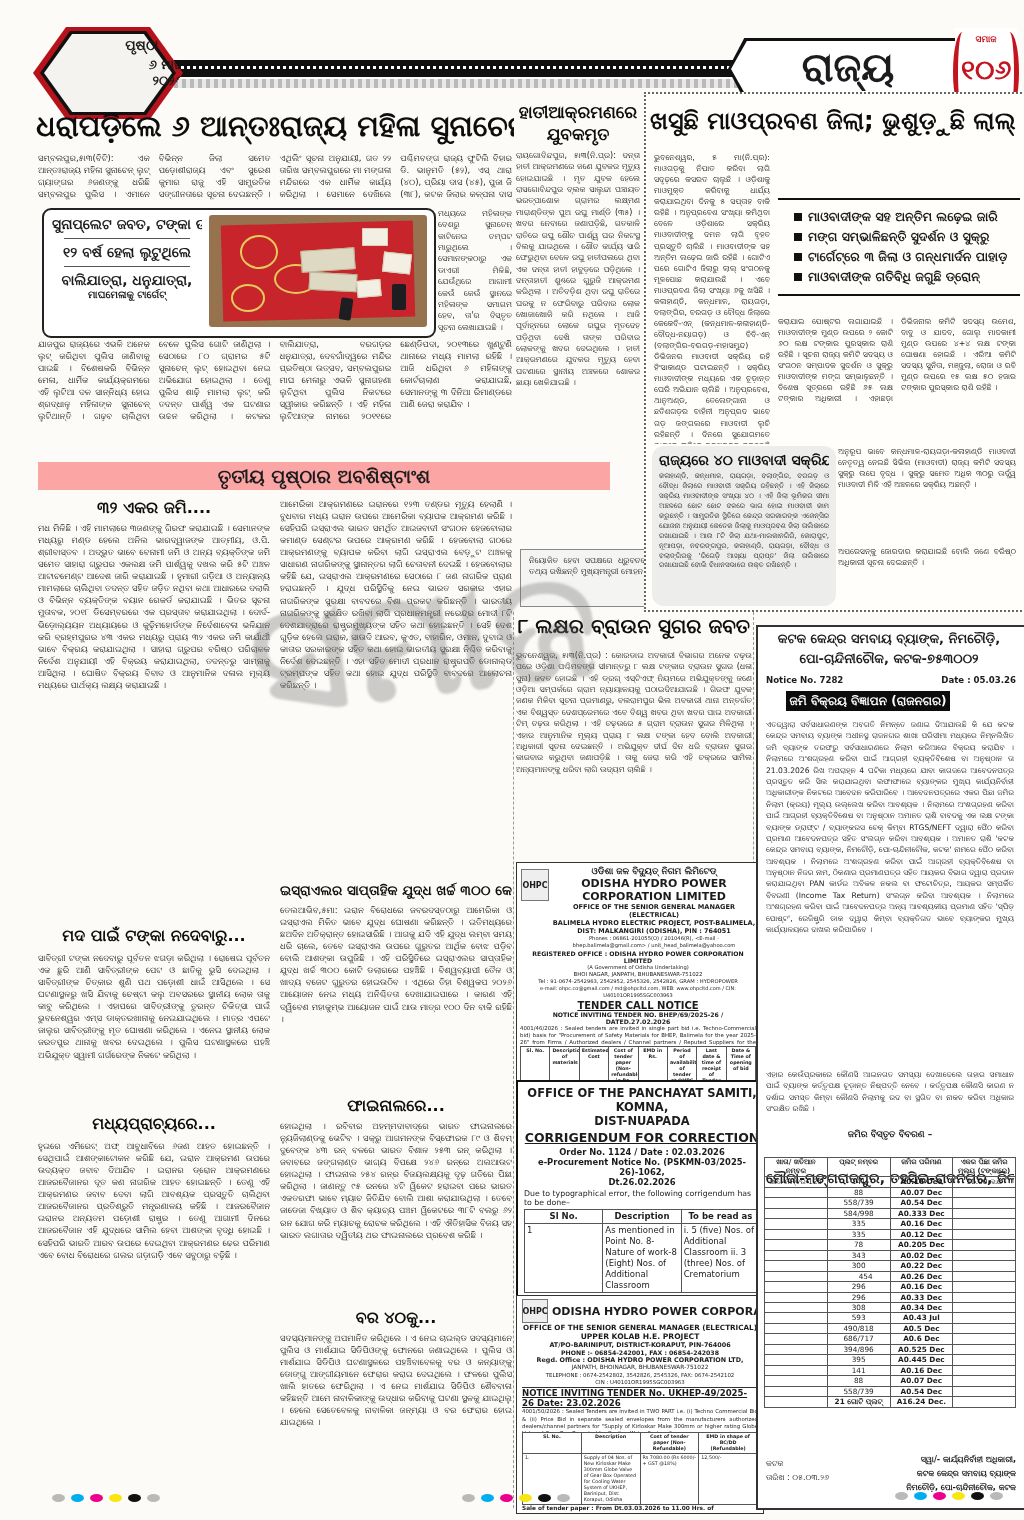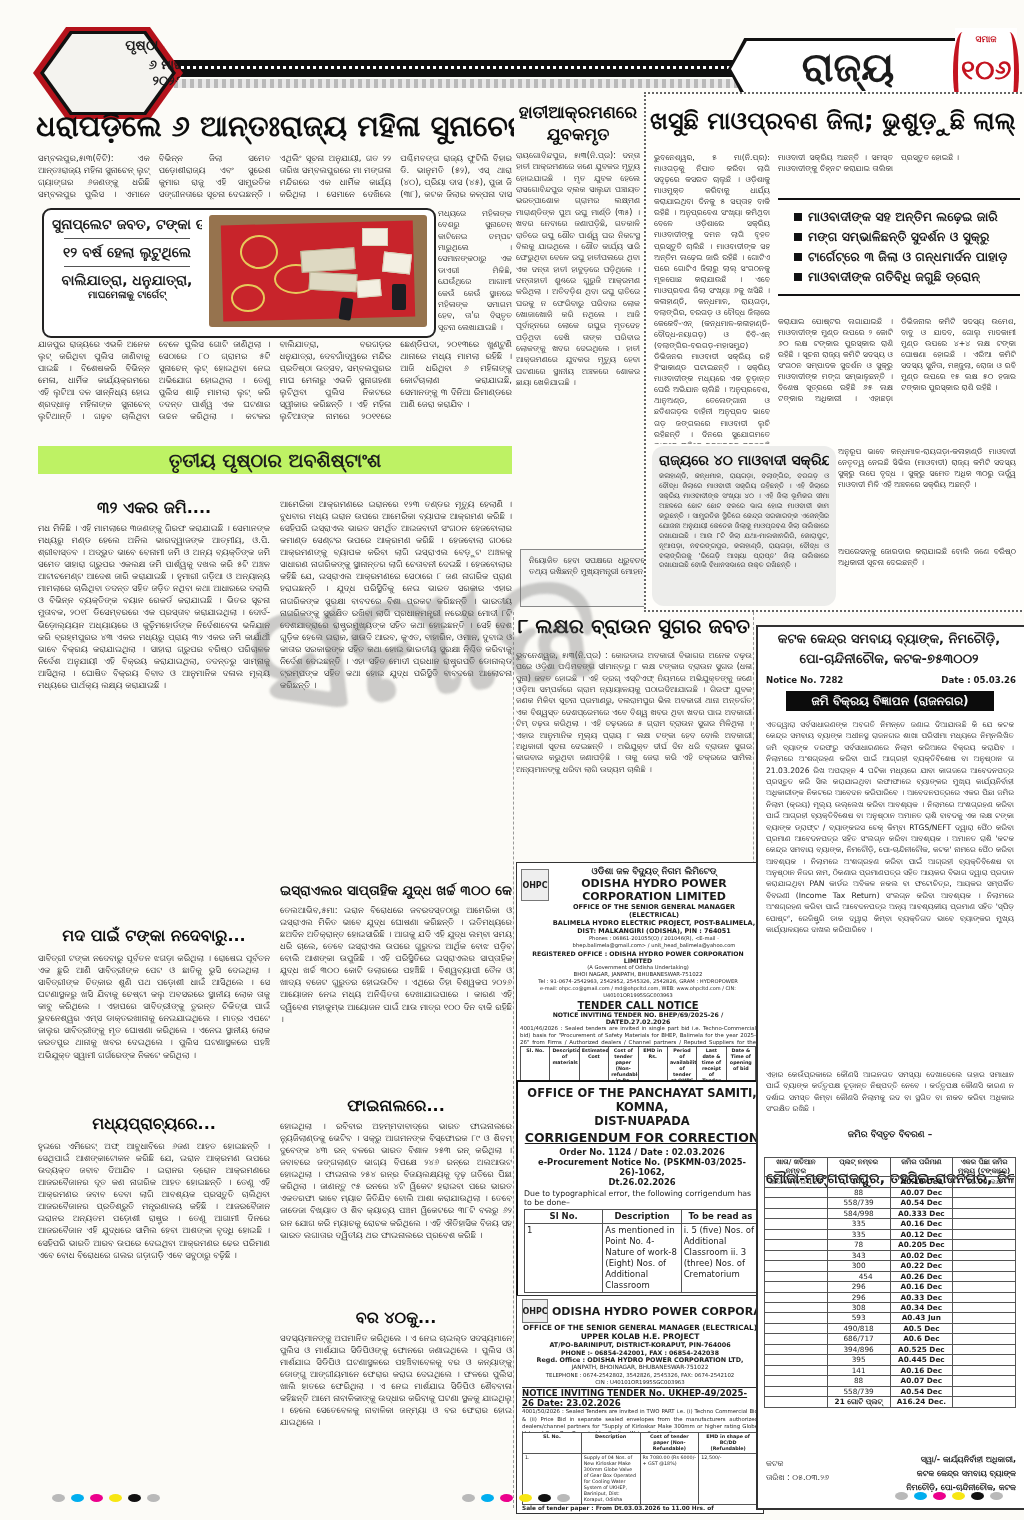--- a/index.html
+++ b/index.html
@@ -122,21 +122,20 @@
   <div class="abs c hl" style="left:516px;top:102px;width:124px;font-size:17px;height:22px;">ହାତୀଆକ୍ରମଣରେ</div>
   <div class="abs c hl" style="left:516px;top:124px;width:124px;font-size:17px;height:22px;">ଯୁବକମୃତ</div>
   <div class="abs body-txt j" style="left:516px;top:150px;width:124px;height:395px;font-size:8px;">ରାୟଗୋବିନ୍ଦପୁର, ୫ା୩(ନି.ପ୍ର): ଦନ୍ତା ହାତୀ ଆକ୍ରମଣରେ ଜଣେ ଯୁବକର ମୃତ୍ୟୁ ହୋଇଯାଇଛି । ମୃତ ଯୁବକ ହେଲେ ରାସଗୋବିନ୍ଦପୁର ବ୍ଲକ ସାଲୁନ୍ଦା ପଞ୍ଚାୟତ ଭରତ୍ପାଶୋଳ ଗ୍ରାମର ଲକ୍ଷ୍ମଣ ମାରାଣ୍ଡିଙ୍କ ପୁଅ ରଘୁ ମାର୍ଣ୍ଡି (୩୫) । ଖବର ନେବାରେ ଜଣାପଡ଼ିଛି, ଗତକାଳି ରାତିରେ ରଘୁ ଶୌଚ ପାର୍ଶ୍ୱ ଘର ନିକଟସ୍ଥ ବିଲକୁ ଯାଇଥିଲେ । ଶୌଚ କାର୍ଯ୍ୟ ସାରି ଫେରୁଥିବା ବେଳେ ରଘୁ ହାତୀପଲରେ ଥିବା ଏକ ଦନ୍ତା ହାତୀ ହାବୁଡ଼ରେ ପଡ଼ିଥିଲେ । ଦନ୍ତାହାତୀ ଶୁଣ୍ଢରେ ଗୁରୁଜି ଆକ୍ରମଣ କରିଥିଲା । ଅତିବଡ଼ିଶ ଥିବା ରଘୁ ରାତିରେ ଘରକୁ ନ ଫେରିବାରୁ ପରିବାର ଲୋକ ଖୋଜାଖୋଜି କରି ନଥିଲେ । ଆଜି ପୂର୍ବାହ୍ନରେ ଲୋକେ ରଘୁର ମୃତଦେହ ପଡ଼ିଥିବା ଦେଖି ତାଙ୍କ ପରିବାର ଲୋକଙ୍କୁ ଖବର ଦେଇଥିଲେ । ହାତୀ ଆକ୍ରମଣରେ ଯୁବକର ମୃତ୍ୟୁ ହେବା ଘଟଣାରେ ସ୍ଥାନୀୟ ଅଞ୍ଚଳରେ ଶୋକର ଛାୟା ଖେଳିଯାଇଛି ।</div>
   <div class="abs quotebox" style="left:520px;top:549px;width:218px;height:46px;">
     <div class="body-txt j" style="font-size:8px;height:44px;">ନିୟୋଜିତ ହେବା ସପକ୍ଷରେ ଧ୍ରୁବଚରଣ ପ୍ରସ୍ତୁତ — ବିଧାନସଭାରେ ତଥ୍ୟ ରଖିଛନ୍ତି ମୁଖ୍ୟମନ୍ତ୍ରୀ ମୋହନ ଚରଣ ମାଝୀ ।</div>
   </div>
 
   <div class="abs dotbox" style="left:644px;top:92px;width:378px;height:516px;">
     <div class="abs c hl" style="left:4px;top:8px;width:370px;font-size:24px;height:38px;line-height:38px;">ଖସୁଛି ମାଓପ୍ରବଣ ଜିଲା; ଭୁଶୁଡ଼ୁଛି ଲାଲ୍ ସଙ୍ଗଠନ</div>
     <div class="abs body-txt j" style="left:8px;top:58px;width:116px;height:292px;font-size:7.8px;">ଭୁବନେଶ୍ୱର, ୫ ମା(ନି.ପ୍ର): ମାଓଗଡ଼କୁ ନିପାତ କରିବା ଲାଗି ସଦୃଢ଼ରେ କସରତ ଚାଲୁଛି । ଓଡ଼ିଶାକୁ ମାଓମୁକ୍ତ କରିବାକୁ ଧାର୍ଯ୍ୟ କରାଯାଇଥିବା ଦିନକୁ ୫ ସପ୍ତାହ ବାକି ରହିଛି । ଅନୁପ୍ରବେଶ ସଂଖ୍ୟା କମିଥିବା ବେଳେ ଓଡ଼ିଶାରେ ସକ୍ରିୟ ମାଓବାଦୀଙ୍କୁ ଦମନ ଲାଗି ବୃହତ ପ୍ରସ୍ତୁତି ଚାଲିଛି । ମାଓବାଦୀଙ୍କ ସହ ଅନ୍ତିମ ଲଢ଼େଇ ଜାରି ରହିଛି । ଗୋଟିଏ ପରେ ଗୋଟିଏ ଜିଲାରୁ ଲାଲ୍ ସଂଗଠନକୁ ମୂଳପୋଛ କରାଯାଉଛି । ଏବେ ମାଓପ୍ରବଣ ଜିଲା ସଂଖ୍ୟା ୬କୁ ଖସିଛି । କଳାହାଣ୍ଡି, କନ୍ଧମାଳ, ରାୟଗଡ଼ା, ବଲାଙ୍ଗିର, ବରଗଡ଼ ଓ ବୌଦ୍ଧ ଜିଲାରେ କେକେବି-ଏନ୍ (କନ୍ଧମାଳ-କଳାହାଣ୍ଡି-ବୌଦ୍ଧ-ନୟାଗଡ଼) ଓ ବିବି-ଏନ୍ (ବଲାଙ୍ଗିର-ବରଗଡ଼-ମହାସମୁନ୍ଦ) ଡିଭିଜନର ମାଓବାଦୀ ସକ୍ରିୟ ରହି ହିଂସାକାଣ୍ଡ ଘଟାଇଛନ୍ତି । ସକ୍ରିୟ ମାଓବାଦୀଙ୍କ ମଧ୍ୟରେ ଏକ ଚୂଡ଼ାନ୍ତ ଘେରି ଅଭିଯାନ ଚାଲିଛି । ଅନୁପ୍ରବେଶ, ଥାନୁଅଣ୍ଡ, ତେଲେଙ୍ଗାନା ଓ ଛତିଶଗଡ଼ର ବାହିନୀ ଅନୁପ୍ରଦ ଭାବେ ଗଡ଼ ଜଙ୍ଗଲରେ ମାଓବାଦୀ ଲୁଚି ରହିଛନ୍ତି । ଦିନରେ ସୁଯୋଗମତେ ଭାଗରେ ରାତିରେ ଚଳପ୍ରଚଳ କରୁଛନ୍ତି । ତେଣୁ ଡ୍ରୋନ୍ ଦ୍ୱାରା ସେମାନଙ୍କ ଗତିବିଧି ଉପରେ ନଜର ରଖାଯାଇଛି । ଏଟି ଅତ୍ୟାଧୁନିକ</div>
-    <div class="abs body-txt j cols2" style="left:132px;top:58px;width:238px;height:42px;font-size:7.8px;">ମାଓବାଦୀ ସକ୍ରିୟ ଅଛନ୍ତି । ସମସ୍ତ ମାଓବାଦୀଙ୍କୁ ଚିହ୍ନଟ କରାଯାଇ ତାଲିକା ପ୍ରସ୍ତୁତ ହୋଇଛି ।</div>
 
     <div class="abs bullets" style="left:132px;top:104px;width:238px;">
 
         <div class="bullet-row">
           <span class="sq"></span>
           <span class="bullet-txt">ମାଓବାଦୀଙ୍କ ସହ ଅନ୍ତିମ ଲଢ଼େଇ ଜାରି</span>
         </div>
 
         <div class="bullet-row">
           <span class="sq"></span>
@@ -157,21 +156,21 @@
     <div class="abs body-txt j cols2" style="left:132px;top:222px;width:238px;height:124px;font-size:7.8px;">କରାଯାଇ ପୋଷ୍ଟର ଲଗାଯାଇଛି । ମାଓବାଦୀଙ୍କ ମୁଣ୍ଡ ଉପରେ ୨ କୋଟି ୬୦ ଲକ୍ଷ ଟଙ୍କାର ପୁରସ୍କାର ରାଶି ରହିଛି । ସୂଚନା ରାଜ୍ୟ କମିଟି ସଦସ୍ୟ ଓ ସଂଗଠନ ସମ୍ପାଦକ ସୁଦର୍ଶନ ଓ ସୁକ୍ରୁ ମାଓବାଦୀଙ୍କ ମଙ୍ଗ ସମ୍ଭାଳୁଛନ୍ତି । ବିଶେଷ ସୂତ୍ରରେ ରହିଛି ୬୫ ଲକ୍ଷ ଟଙ୍କାର ଅଧିକାରୀ । ଏହାଛଡ଼ା ଡିଭିଜନାଲ କମିଟି ସଦସ୍ୟ ଉମେଶ, ବାବୁ ଓ ଯାଦବ, ଗୋଲୁ ମାଦକାମୀ ମୁଣ୍ଡ ଉପରେ ୪+୪ ଲକ୍ଷ ଟଙ୍କା ଘୋଷଣା ହୋଇଛି । ଏରିଆ କମିଟି ସଦସ୍ୟ ସୁନିତା, ମଞ୍ଜୁଲା, ରୋଜା ଓ ରବି ମୁଣ୍ଡ ଉପରେ ୧୫ ଲକ୍ଷ ୫୦ ହଜାର ଟଙ୍କାର ପୁରସ୍କାର ରାଶି ରହିଛି ।</div>
 
     <div class="abs graybox" style="left:6px;top:352px;width:170px;height:148px;">
       <div class="c hl" style="font-size:14px;height:20px;">ରାଜ୍ୟରେ ୪୦ ମାଓବାଦୀ ସକ୍ରିୟ</div>
       <div class="body-txt j" style="font-size:7px;height:118px;">କଳାହାଣ୍ଡି, କନ୍ଧମାଳ, ରାୟଗଡ଼ା, ବଲାଙ୍ଗିର, ବରଗଡ଼ ଓ ବୌଦ୍ଧ ଜିଲାରେ ମାଓବାଦୀ ସକ୍ରିୟ ରହିଛନ୍ତି । ଏହି ଜିଲାରେ ସକ୍ରିୟ ମାଓବାଦୀଙ୍କ ସଂଖ୍ୟା ୪୦ । ଏହି ଜିଲା ଭୂମିକର ସୀମା ଅଞ୍ଚଳରେ ଛୋଟ ଛୋଟ ଦଳରେ ଭାଗ ହୋଇ ମାଓବାଦୀ କାମ କରୁଛନ୍ତି । ସାମ୍ପ୍ରତିକ ସ୍ଥିତିରେ କେନ୍ଦ୍ର ସରକାରଙ୍କ ଏଜେନ୍ସିର ଯୋଜନା ଅନୁଯାୟୀ କେତେକ ଜିଲାକୁ ମାଓପ୍ରବଣ ଜିଲା ତାଲିକାରେ ରଖାଯାଇଛି । ଆଉ ୮ଟି ଜିଲା ଯଥା-ମାଲକାନଗିରି, କୋରାପୁଟ, ନୂଆପଡ଼ା, ନବରଙ୍ଗପୁର, କଳାହାଣ୍ଡି, ରାୟଗଡ଼ା, ବୌଦ୍ଧ ଓ ବଲାଙ୍ଗିରକୁ 'ରିଗେଡ଼ି ଆଖ୍ୟା ପ୍ରାପ୍ତ' ଜିଲା ତାଲିକାରେ ରଖାଯାଇଛି ବୋଲି ବିଧାନସଭାରେ ଉକ୍ତ ରଖିଛନ୍ତି ।</div>
     </div>
     <div class="abs body-txt j" style="left:192px;top:352px;width:178px;height:96px;font-size:7.8px;">ଅନୁରୂପ ଭାବେ କନ୍ଧମାଳ-ରାୟଗଡ଼ା-କଳାହାଣ୍ଡି ମାଓବାଦୀ ନେତୃତ୍ୱ ନେଇଛି ସିଭିଲ (ମାଓବାଦୀ) ରାଜ୍ୟ କମିଟି ସଦସ୍ୟ ସୁକ୍ରୁ ଉପେ ବୃଦ୍ଧ । ସୁକ୍ରୁ ସମେତ ଅଧିକ ୩୦ରୁ ଊର୍ଦ୍ଧ୍ୱ ମାଓବାଦୀ ମିଳି ଏହି ଅଞ୍ଚଳରେ ସକ୍ରିୟ ଅଛନ୍ତି ।</div>
     <div class="abs body-txt j" style="left:192px;top:452px;width:178px;height:52px;font-size:7.8px;">ଅପରେସନ୍‌କୁ ଜୋରଦାର କରାଯାଇଛି ବୋଲି ଜଣେ ବରିଷ୍ଠ ଅଧିକାରୀ ସୂଚନା ଦେଇଛନ୍ତି ।</div>
   </div>
 
-  <div class="abs c b" style="left:38px;top:446px;width:474px;height:28px;background:#bef264;font-size:19px;line-height:28px;overflow:hidden;white-space:nowrap;">ତୃତୀୟ ପୃଷ୍ଠାର ଅବଶିଷ୍ଟାଂଶ</div>
+  <div class="abs c b" style="left:38px;top:462px;width:572px;height:28px;background:#fca5a5;font-size:19px;line-height:28px;overflow:hidden;white-space:nowrap;">ତୃତୀୟ ପୃଷ୍ଠାର ଅବଶିଷ୍ଟାଂଶ</div>
 
   <div class="abs" style="left:38px;top:498px;width:232px;">
     <div class="c hl" style="font-size:16px;height:24px;">୩୨ ଏକର ଜମି....</div>
     <div class="body-txt j" style="height:398px;">ମଧ ମିଳିଛି । ଏହି ମାମଲାରେ ୩ଜଣଙ୍କୁ ଗିରଫ କରାଯାଇଛି । ସେମାନଙ୍କ ମଧ୍ୟରୁ ମଣ୍ଡ ହେଲେ ଅନିଲ ଭାରଦ୍ୱାଜଙ୍କ ଆତ୍ମୀୟ, ଓ.ପି. ଶ୍ରୀବାସ୍ତବ । ଅଦ୍ଭୁତ ଭାବେ ବେନାମୀ ଜମି ଓ ଅନ୍ୟ ବ୍ୟକ୍ତିଙ୍କ ଜମି ସମେତ ସାହାରା ଗ୍ରୁପର ଏକଲକ୍ଷ ଜମି ପାର୍ଶ୍ୱକୁ ଦଖଲ କରି ୫ଟି ଅଞ୍ଚଳ ଆଟାଚମେଣ୍ଟ ଆଦେଶ ଜାରି କରାଯାଇଛି । ହୁମାରୀ ଗଡ଼ିଆ ଓ ଅନ୍ୟାନ୍ୟ ମାମଲାରେ ଚାଲିଥିବା ତଦନ୍ତ ସହିତ ଜଡ଼ିତ ନଥିବା କଥା ଆଧାରରେ ଦଲାଲି ଓ ବିଭିନ୍ନ ବ୍ୟକ୍ତିଙ୍କ ବୟାନ ରେକର୍ଡ କରାଯାଇଛି । ଭିତର ସୂଚନା ମୁତାବକ, ୨୦୧୮ ଡିସେମ୍ବରରେ ଏକ ପ୍ରସ୍ତାବ କରାଯାଇଥିଲା । ଦୋର୍ଦ-ଭିଡ଼ୋଲ୍ୟୟନ ଅଧ୍ୟାୟରେ ଓ କୁଢ଼ିମହୋର୍ଡଙ୍କ ନିର୍ଦେଶାବେଳା ଭଳିଯାନ କରି ବ୍ରହ୍ମପୁରର ୪୩ ଏକର ମଧ୍ୟରୁ ପ୍ରାୟ ୩୨ ଏକର ଜମି କାର୍ଯାର୍ଥୀ ଭାବେ ବିକ୍ରୟ କରାଯାଇଥିଲା । ସାହାରା ଗ୍ରୁପର ବରିଷ୍ଠ ପରିଚାଳକ ନିର୍ଦେଶ ଅନୁଯାୟୀ ଏହି ବିକ୍ରୟ କରାଯାଇଥିଲା, ତଦନ୍ତରୁ ସାମ୍ନାକୁ ଆସିଥିଲା । ଘୋଷିତ ବିକ୍ରୟ ବିବାଦ ଓ ଆନୁମାନିକ ଦଳାଲ ମୂଲ୍ୟ ମଧ୍ୟରେ ପାର୍ଥକ୍ୟ ଲକ୍ଷ୍ୟ କରାଯାଇଛି ।</div>
     <div class="c hl" style="font-size:16px;height:26px;margin-top:6px;">ମଦ ପାଇଁ ଟଙ୍କା ନଦେବାରୁ...</div>
     <div class="body-txt j" style="height:156px;">ସାବିତ୍ରୀ ଟଙ୍କା ନଦେବାରୁ ପୂର୍ବତନ ଝଗଡ଼ା କରିଥିଲା । ରୋଷେଇ ପୂର୍ବତନ ଏକ ଛୁରି ଆଣି ସାବିତ୍ରୀଙ୍କ ପେଟ ଓ ଛାତିକୁ ଭୁସି ଦେଇଥିଲା । ସାବିତ୍ରୀଙ୍କ ଚିତ୍କାର ଶୁଣି ପଥ ପଡ଼ୋଶୀ ଧାଇଁ ଆସିଥିଲେ । ସେ ଘଟଣାସ୍ଥଳରୁ ଖସି ଯିବାକୁ ଚେଷ୍ଟା କଲୁ ଅବସରରେ ସ୍ଥାନୀୟ ଲୋକ ତାକୁ କାବୁ କରିଥିଲେ । ଏହାପରେ ସାବିତ୍ରୀଙ୍କୁ ତୁରନ୍ତ ଚିକିତ୍ସା ପାଇଁ ଭୁବନେଶ୍ୱର ଏମ୍ସ ଡାକ୍ତରଖାନାକୁ ନେଇଯାଇଥିଲେ । ମାତ୍ର ଏପଟେ ଜାଲୁର ସାବିତ୍ରୀଙ୍କୁ ମୃତ ଘୋଷଣା କରିଥିଲେ । ଏନେଇ ସ୍ଥାନୀୟ ଲୋକ ଜରତପୁର ଥାନାକୁ ଖବର ଦେଇଥିଲେ । ପୁଲିସ ଘଟଣାସ୍ଥଳରେ ପହଞ୍ଚି ଅଭିଯୁକ୍ତ ସ୍ୱାମୀ ଗର୍ଗରେଙ୍କ ନିକଟେ କରିଥିଲା ।</div>
     <div class="c hl" style="font-size:16px;height:26px;margin-top:6px;">ମଧ୍ୟପ୍ରାଚ୍ୟରେ...</div>
     <div class="body-txt j" style="height:360px;">ହୁଇରେ ଏମିରେଟ୍ ଅଫ୍ ଆବୁଧାବିରେ ୬ଜଣ ଆହତ ହୋଇଛନ୍ତି । ସେଥିପାଇଁ ଆଶଙ୍କାଟୋକନ କରିଛି ଯେ, ଇରାନ ଆକ୍ରମଣ ଉପରେ ଉଦ୍ୟକ୍ତ ଜବାବ ଦିଆଯିବ । ଇରାନର ଡ୍ରୋନ ଆକ୍ରମଣରେ ଆଜରବୈଜାନର ଦୂତ କଣ ନାଗରିକ ଆହତ ହୋଇଛନ୍ତି । ତେଣୁ ଏହି ଆକ୍ରମଣର ଜବାବ ଦେବା ଲାଗି ଆବଶ୍ୟକ ପ୍ରସ୍ତୁତି ଚାଲିଥିବା ଆଜରବୈଜାନର ପ୍ରତିଶ୍ରୁତି ମନ୍ତ୍ରଣାଳୟ କହିଛି । ଆଜରବୈଜାନ ଇରାନର ଅନ୍ୟତମ ପଡ଼ୋଶୀ ରାଷ୍ଟ୍ର । ତେଣୁ ଆଗାମୀ ଦିନରେ ଆଜରବୈଜାନ ଏହି ଯୁଦ୍ଧରେ ସାମିଲ ହେବା ଆଶଙ୍କା ବୃଦ୍ଧି ହୋଇଛି । ସେହିପରି ଭାରତି ଆରବ ଉପରେ ଦେଇଥିବା ଆକ୍ରମଣର ଢେର ପରିମାଣ ଏବେ ବୋଧ ବିରୋଧରେ ଗଲର ଗଡ଼ାଗଡ଼ି ଏବେ ସବୁଠାରୁ ବଢ଼ିଛି ।</div>
   </div>
 
@@ -242,21 +241,21 @@
       <thead>
         <tr>
             <th>Sl No.</th>
             <th>Description</th>
             <th>To be read as</th>
           </tr>
       </thead>
       <tbody>
         <tr>
           <td style="width:10%;">1</td>
-          <td style="width:47%;">As mentioned in Point No. 4-Nature of work-8 (Eight) Nos. of Additional Classroom</td>
+          <td style="width:47%;">As mentioned in Point No. 8-Nature of work-8 (Eight) Nos. of Additional Classroom</td>
           <td style="width:43%;">i. 5 (five) Nos. of Additional Classroom  ii. 3 (three) Nos. of Crematorium</td>
         </tr>
       </tbody>
     </table>
     <div class="c" style="font-size:8px;margin-top:3px;">All other conditions remain unchanged.</div>
 
   </div>
 
   <div class="abs notice n1" style="left:516px;top:1295px;width:236px;height:211px;padding:3px 5px;">
     <div style="display:flex;gap:4px;align-items:center;">
@@ -294,21 +293,21 @@
     </table>
     <div class="b tiny" style="font-size:5.8px;">Sale of tender paper : From Dt.03.03.2026 to 11.00 Hrs. of Dt.18.03.2026</div>
 
   </div>
 
   <div class="abs notice n1" style="left:756px;top:625px;width:266px;height:881px;border-width:2px;">
     <div class="abs c b" style="left:4px;top:4px;width:254px;font-size:13px;overflow:hidden;white-space:nowrap;">କଟକ କେନ୍ଦ୍ର ସମବାୟ ବ୍ୟାଙ୍କ, ନିମଚୌଡ଼ି,</div>
     <div class="abs c b" style="left:4px;top:24px;width:254px;font-size:13px;overflow:hidden;white-space:nowrap;">ପୋ-ଚାନ୍ଦିନୀଚୌକ, କଟକ-୭୫୩୦୦୨</div>
     <div class="abs b" style="left:8px;top:48px;font-size:8.6px;">Notice No. 7282</div>
     <div class="abs b" style="right:8px;top:48px;font-size:8.6px;">Date : 05.03.26</div>
-    <div class="abs blackbar c b" style="left:28px;top:64px;width:208px;height:20px;font-size:12px;line-height:20px;overflow:hidden;white-space:nowrap;">ଜମି ବିକ୍ରୟ ବିଜ୍ଞାପନ (ରାଜନଗର)</div>
+    <div class="abs blackbar c b" style="left:28px;top:64px;width:164px;height:20px;font-size:12px;line-height:20px;overflow:hidden;white-space:nowrap;">ଜମି ବିକ୍ରୟ ବିଜ୍ଞାପନ (ରାଜନଗର)</div>
     <div class="abs body-txt j" style="left:8px;top:92px;width:248px;height:346px;font-size:7.6px;line-height:1.5;">ଏତଦ୍ଦ୍ୱାରା ସର୍ବସାଧାରଣଙ୍କ ଅବଗତି ନିମନ୍ତେ ଜଣାଇ ଦିଆଯାଉଛି କି ଯେ କଟକ କେନ୍ଦ୍ର ସମବାୟ ବ୍ୟାଙ୍କ ଅଧୀନସ୍ଥ ରାଜନଗର ଶାଖା ପରିସୀମା ମଧ୍ୟରେ ନିମ୍ନଲିଖିତ ଜମି ବ୍ୟାଙ୍କ ତରଫରୁ ସର୍ବସାଧାରଣରେ ନିଲାମ କରିଆରେ ବିକ୍ରୟ କରାଯିବ । ନିଲାମରେ ଅଂଶଗ୍ରହଣ କରିବା ପାଇଁ ଆଗ୍ରହୀ ବ୍ୟକ୍ତିବିଶେଷ ବା ଅନୁଷ୍ଠାନ ତା 21.03.2026 ରିଖ ଅପରାହ୍ନ 4 ଘଟିକା ମଧ୍ୟରେ ଯାବା କାଗଜରେ ଆବେଦନପତ୍ର ପ୍ରସ୍ତୁତ କରି ସିଲ କରାଯାଇଥିବା ଲଫାଫାରେ ବ୍ୟାଙ୍କର ମୁଖ୍ୟ କାର୍ଯ୍ୟନିର୍ବାହୀ ଅଧିକାରୀଙ୍କ ନିକଟରେ ଆବେଦନ କରିପାରିବେ । ଆବେଦନପତ୍ରରେ ଏକର ପିଛା ଜମିର ନିଲାମ (କ୍ରୟ) ମୂଲ୍ୟ ଉଲ୍ଲେଖ କରିବା ଆବଶ୍ୟକ । ନିଲାମରେ ଅଂଶଗ୍ରହଣ କରିବା ପାଇଁ ଆଗ୍ରହୀ ବ୍ୟକ୍ତିବିଶେଷ ବା ଅନୁଷ୍ଠାନ ଅମାନତ ରାଶି ବାବଦକୁ ଏକ ଲକ୍ଷ ଟଙ୍କା ବ୍ୟାଙ୍କ ଡ୍ରାଫ୍ଟ / ବ୍ୟାଙ୍କରସ ଚେକ୍ କିମ୍ବା RTGS/NEFT ଦ୍ୱାରା ପୈଠ କରିବା ପ୍ରମାଣ ଆବେଦନପତ୍ର ସହିତ ସଂଲଗ୍ନ କରିବା ଆବଶ୍ୟକ । ଅମାନତ ରାଶି 'କଟକ କେନ୍ଦ୍ର ସମବାୟ ବ୍ୟାଙ୍କ, ନିମଚୌଡ଼ି, ପୋ-ଚାନ୍ଦିନୀଚୌକ, କଟକ' ନାମରେ ପୈଠ କରିବା ଆବଶ୍ୟକ । ନିଲାମରେ ଅଂଶଗ୍ରହଣ କରିବା ପାଇଁ ଆଗ୍ରହୀ ବ୍ୟକ୍ତିବିଶେଷ ବା ଅନୁଷ୍ଠାନ ନିଜର ନାମ, ଠିକଣାର ପ୍ରମାଣପତ୍ର ସହିତ ଆୟକର ବିଭାଗ ଦ୍ୱାରା ପ୍ରଦାନ କରାଯାଇଥିବା PAN କାର୍ଡର ଅବିକଳ ନକଲ ବା ଫଟୋଚିତ୍ର, ଆୟକର ସମ୍ପର୍କିତ ବିବରଣୀ (Income Tax Return) ସଂଲଗ୍ନ କରିବା ଆବଶ୍ୟକ । ନିଲାମରେ ଅଂଶଗ୍ରହଣ କରିବା ପାଇଁ ଆବେଦନପତ୍ର ଅନ୍ୟ ଆବଶ୍ୟକୀୟ ପ୍ରମାଣ ସହିତ 'ସ୍ପିଡ଼ ପୋଷ୍ଟ', ରେଜିଷ୍ଟ୍ରି ଡାକ ଦ୍ୱାରା କିମ୍ବା ବ୍ୟକ୍ତିଗତ ଭାବେ ବ୍ୟାଙ୍କର ମୁଖ୍ୟ କାର୍ଯ୍ୟାଳୟରେ ଦାଖଲ କରିପାରିବେ ।</div>
     <div class="abs body-txt j" style="left:8px;top:442px;width:248px;height:56px;font-size:7.6px;line-height:1.5;">ଏହାର କେଉଁପ୍ରକାରେ କୌଣସି ଆଇନଗତ ସମସ୍ୟା ଦେଖାଦେଲେ ତାହାର ସମାଧାନ ପାଇଁ ବ୍ୟାଙ୍କ କର୍ତ୍ତୃପକ୍ଷ ଚୂଡ଼ାନ୍ତ ନିଷ୍ପତ୍ତି ନେବେ । କର୍ତ୍ତୃପକ୍ଷ କୌଣସି କାରଣ ନ ଦର୍ଶାଇ ସମସ୍ତ କିମ୍ବା କୌଣସି ନିଲାମକୁ ରଦ ବା ସ୍ଥଗିତ ବା ନାକଚ କରିବା ଅଧିକାର ସଂରକ୍ଷିତ ରଖିଛି ।</div>
     <div class="abs c b" style="left:8px;top:502px;width:248px;font-size:9px;">ଜମିର ବିସ୍ତୃତ ବିବରଣ –</div>
     <div class="abs c b" style="left:8px;top:543px;width:248px;font-size:14px;overflow:hidden;white-space:nowrap;">ମୌଜା-ମଙ୍ଗରାଜପୁର, ତହସିଲ-ରାଜନଗର, ଜିଲ୍ଲା-କେନ୍ଦ୍ରାପଡ଼ା</div>
     <table class="tb abs" style="left:6px;top:530px;width:252px;">
       <thead>
         <tr>
             <th style="font-size:7px;">ଖାତା/ ଖତିଆନ ନମ୍ବର</th>
             <th style="font-size:7px;">ପ୍ଲଟ୍ ନମ୍ବର</th>
             <th style="font-size:7px;">ଜମିର ପରିମାଣ</th>
@@ -404,21 +403,21 @@
           <tr>
             <td style="width:27%;"></td>
             <td style="width:21%;">308</td>
             <td style="width:26%;" class="b">A0.34 Dec</td>
             <td style="width:26%;"></td>
           </tr>
 
           <tr>
             <td style="width:27%;"></td>
             <td style="width:21%;">593</td>
-            <td style="width:26%;" class="b">A0.43 Jun</td>
+            <td style="width:26%;" class="b">A0.43 Jul</td>
             <td style="width:26%;"></td>
           </tr>
 
           <tr>
             <td style="width:27%;"></td>
             <td style="width:21%;">490/818</td>
             <td style="width:26%;" class="b">A0.5 Dec</td>
             <td style="width:26%;"></td>
           </tr>
 

